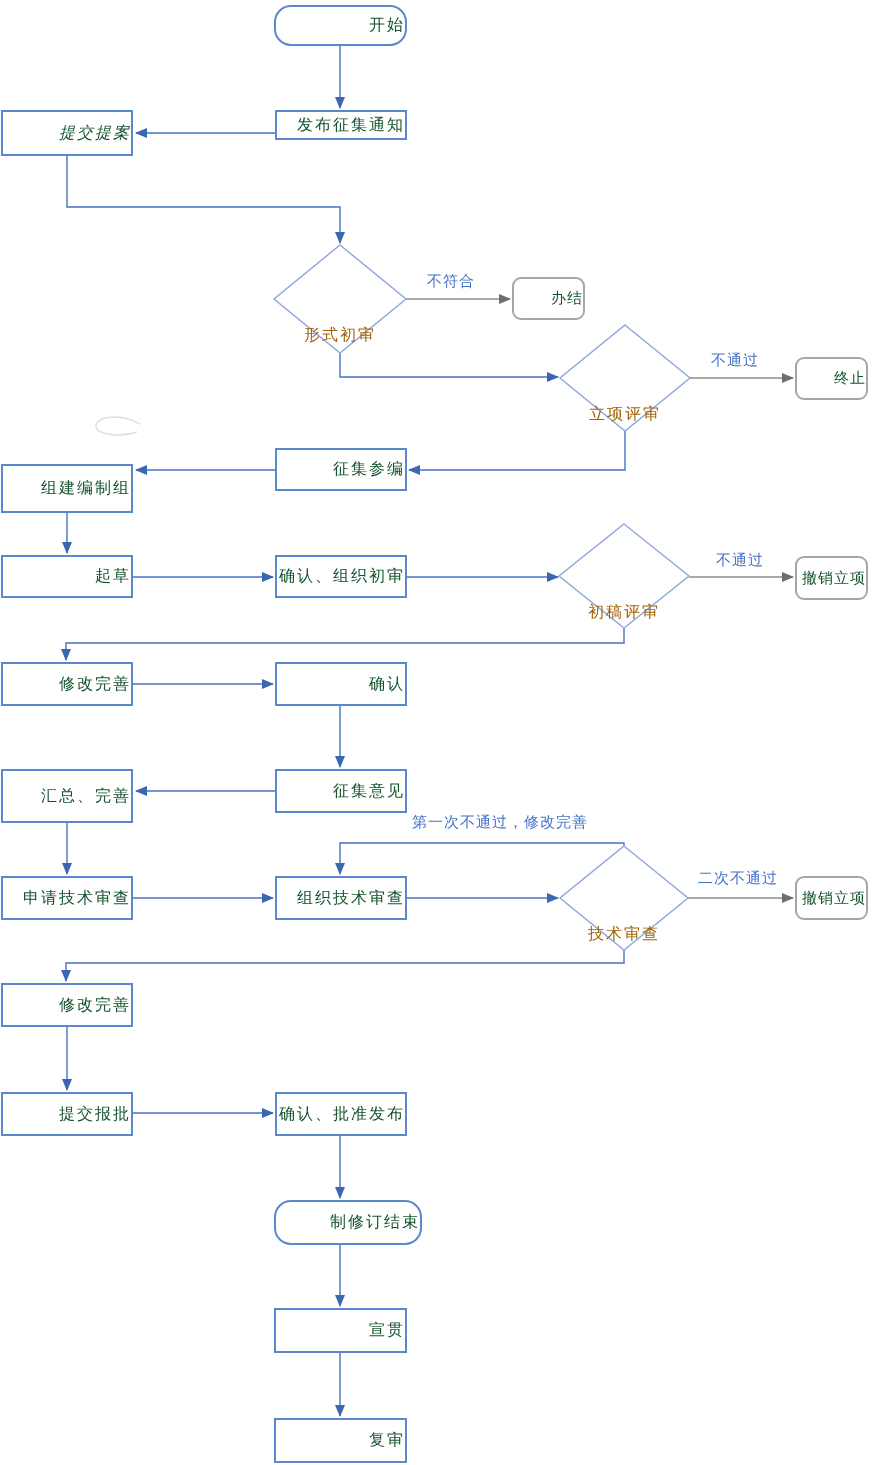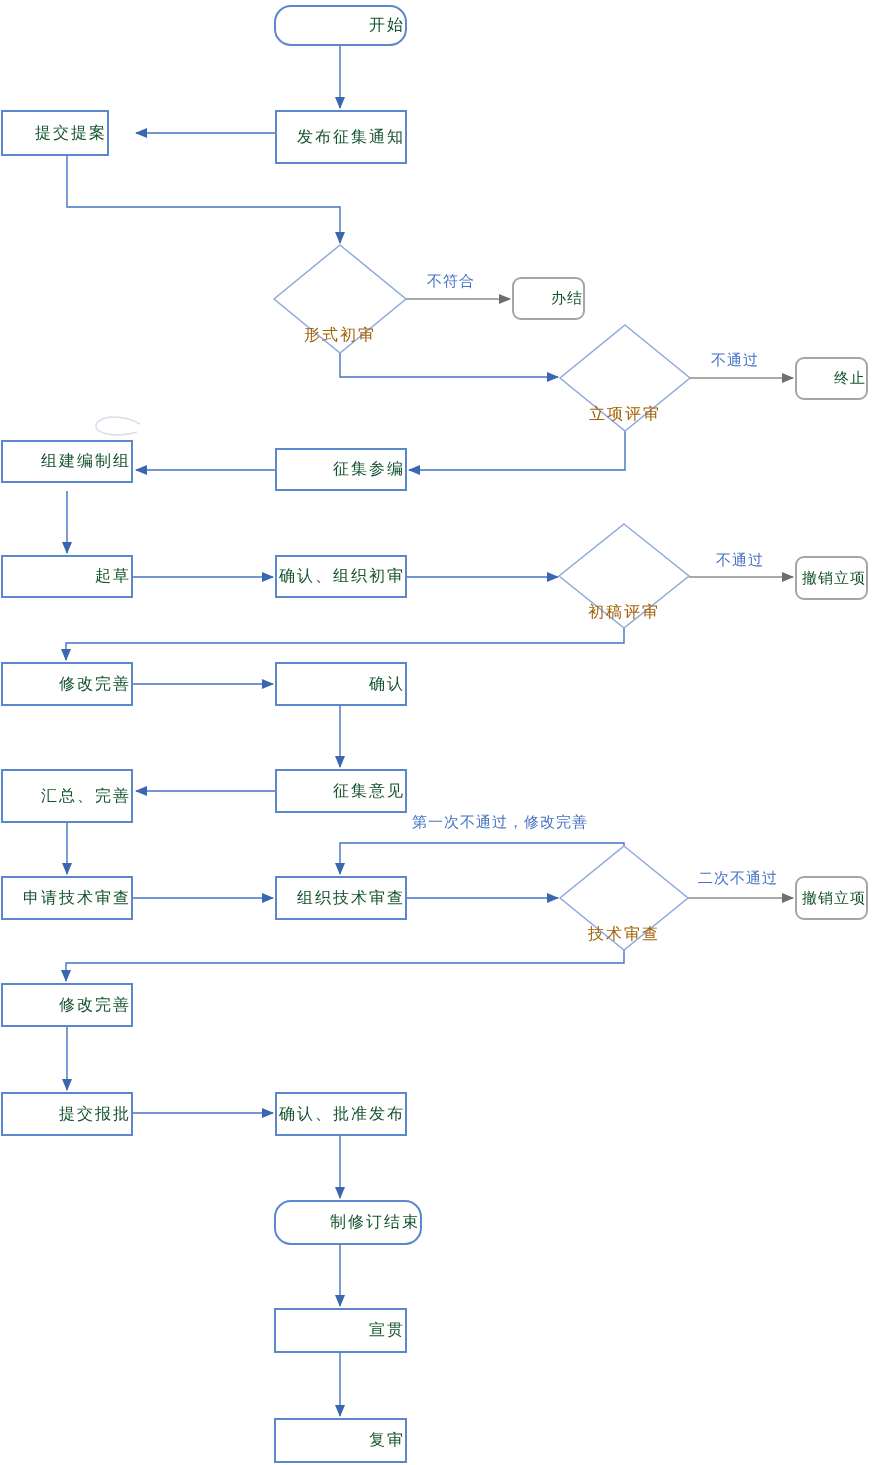--- a/index.html
+++ b/index.html
@@ -57,38 +57,38 @@
       <polyline points="340,1245 340,1306" fill="none" stroke="#4472C4" stroke-width="1.4" marker-end="url(#m-flow)"></polyline>
       <polyline points="340,1353 340,1416" fill="none" stroke="#4472C4" stroke-width="1.4" marker-end="url(#m-flow)"></polyline>
       <polygon points="340,245 406,299 340,353 274,299" fill="#ffffff" stroke="#8FAADC" stroke-width="1.5"></polygon>
       <polygon points="625,325 690,378 625,431 560,378" fill="#ffffff" stroke="#8FAADC" stroke-width="1.5"></polygon>
       <polygon points="624,524 689,576 624,628 559,576" fill="#ffffff" stroke="#8FAADC" stroke-width="1.5"></polygon>
       <polygon points="624,846 688,898 624,950 560,898" fill="#ffffff" stroke="#8FAADC" stroke-width="1.5"></polygon>
     </svg>
     <div class="node rounded" style="left: 274px; top: 5px; width: 133px; height: 41px; border-color: rgb(91, 135, 206);">
       <span>开始</span>
     </div>
-    <div class="node rect" style="left: 275px; top: 110px; width: 132px; height: 54px; border-color: rgb(91, 135, 206);">
+    <div class="node rect" style="left: 275px; top: 110px; width: 132px; height: 30px; border-color: rgb(91, 135, 206);">
       <span>发布征集通知</span>
     </div>
-    <div class="node rect" style="left: 1px; top: 110px; width: 108px; height: 46px; border-color: rgb(91, 135, 206);">
+    <div class="node rect" style="left: 1px; top: 110px; width: 132px; height: 46px; border-color: rgb(91, 135, 206); font-style: italic;">
       <span>提交提案</span>
     </div>
     <div class="diamond-label" style="left: 274px; top: 287px; width: 132px; height: 24px;">形式初审</div>
     <div class="node terminal" style="left: 512px; top: 277px; width: 73px; height: 43px; border-color: rgb(166, 166, 166);">
       <span>办结</span>
     </div>
     <div class="diamond-label" style="left: 560px; top: 366px; width: 130px; height: 24px;">立项评审</div>
     <div class="node terminal" style="left: 795px; top: 357px; width: 73px; height: 43px; border-color: rgb(166, 166, 166);">
       <span>终止</span>
     </div>
     <div class="node rect" style="left: 275px; top: 448px; width: 132px; height: 43px; border-color: rgb(91, 135, 206);">
       <span>征集参编</span>
     </div>
-    <div class="node rect" style="left: 1px; top: 440px; width: 132px; height: 43px; border-color: rgb(91, 135, 206);">
+    <div class="node rect" style="left: 1px; top: 464px; width: 132px; height: 49px; border-color: rgb(91, 135, 206);">
       <span>组建编制组</span>
     </div>
     <div class="node rect" style="left: 275px; top: 555px; width: 132px; height: 43px; border-color: rgb(91, 135, 206);">
       <span>确认、组织初审</span>
     </div>
     <div class="node rect" style="left: 1px; top: 555px; width: 132px; height: 43px; border-color: rgb(91, 135, 206);">
       <span>起草</span>
     </div>
     <div class="diamond-label" style="left: 559px; top: 564px; width: 130px; height: 24px;">初稿评审</div>
     <div class="node terminal" style="left: 795px; top: 556px; width: 73px; height: 44px; border-color: rgb(166, 166, 166);">

